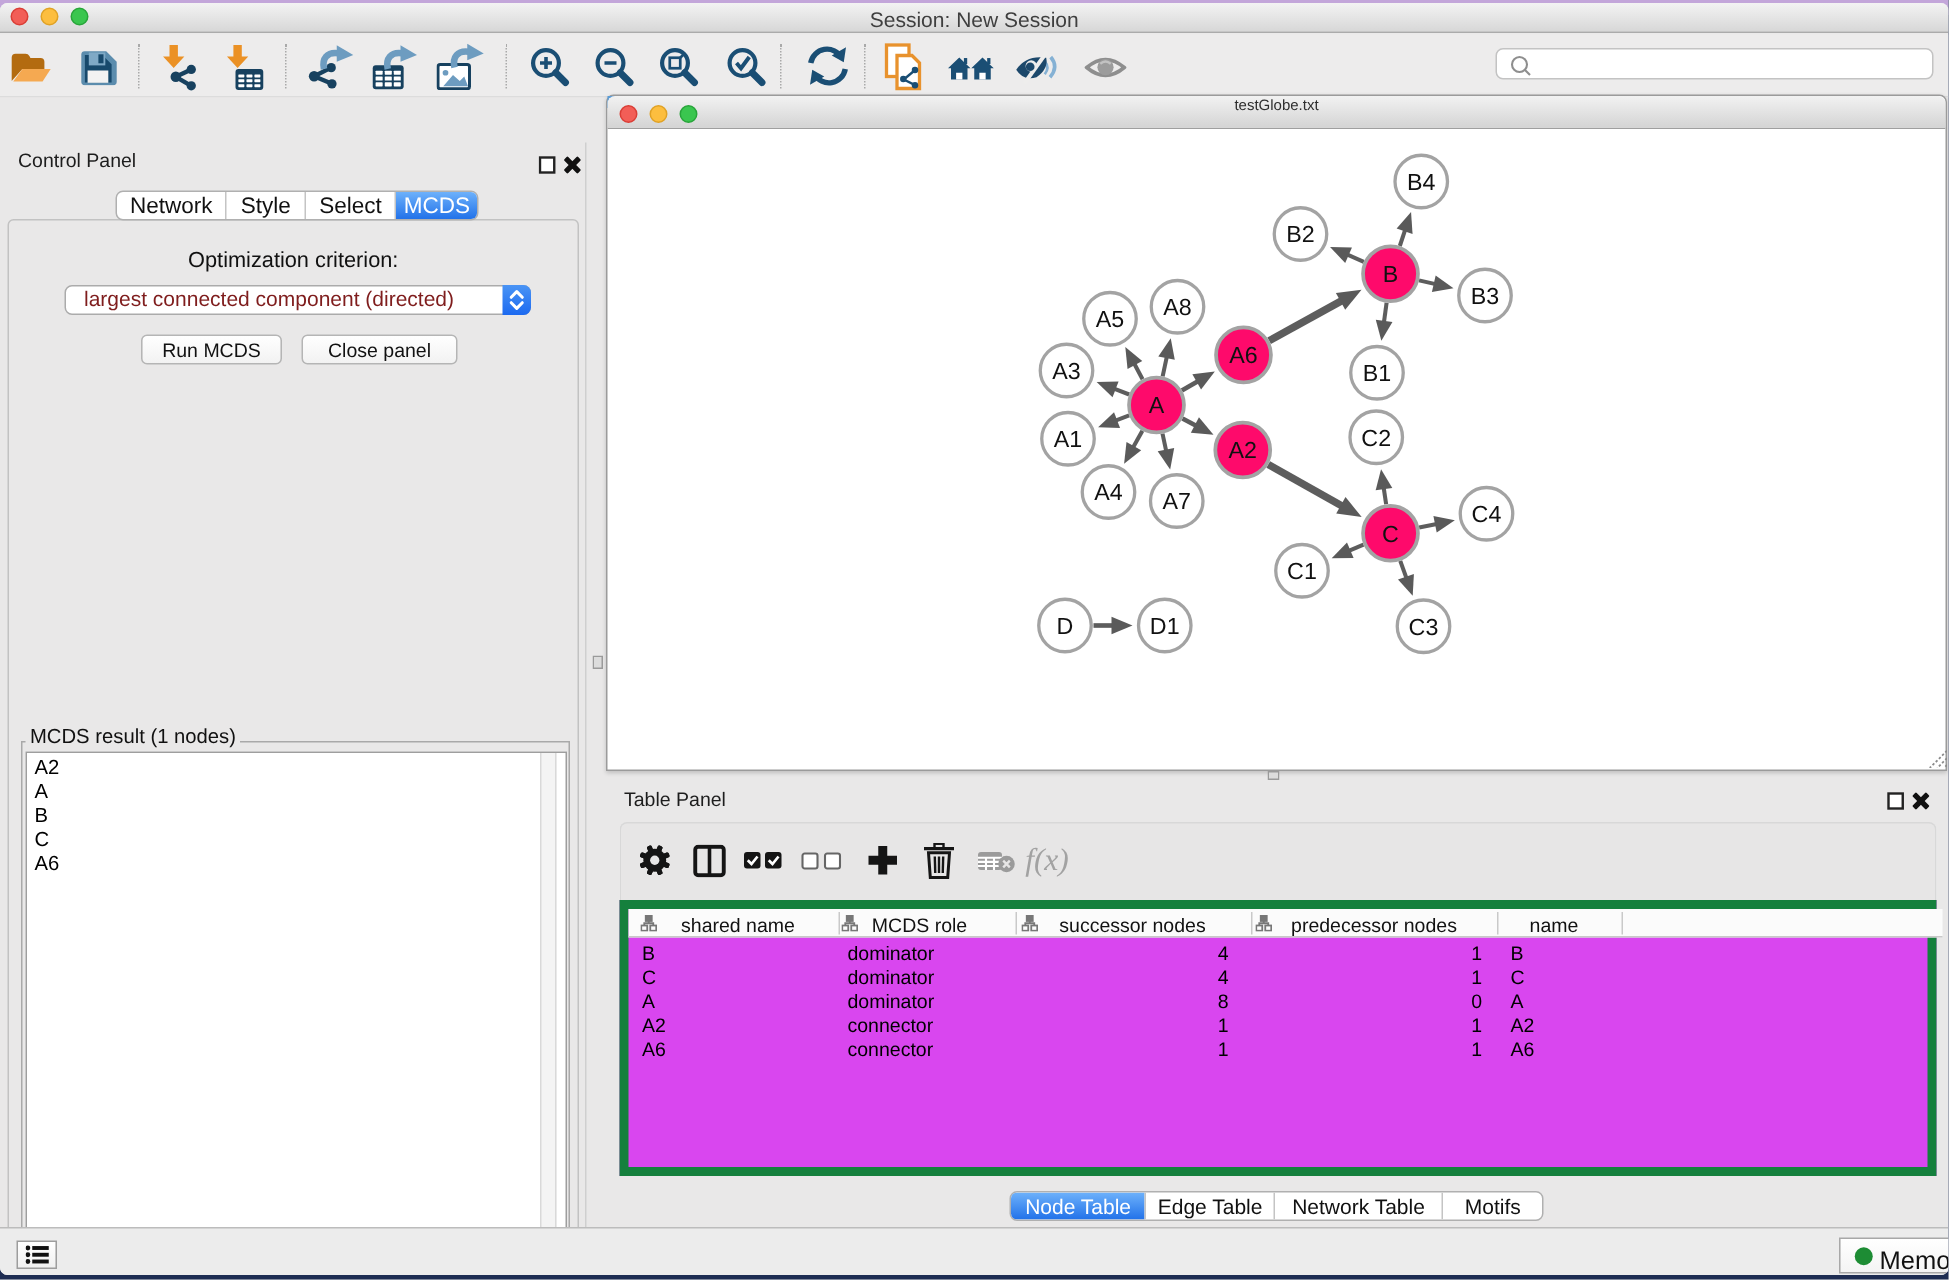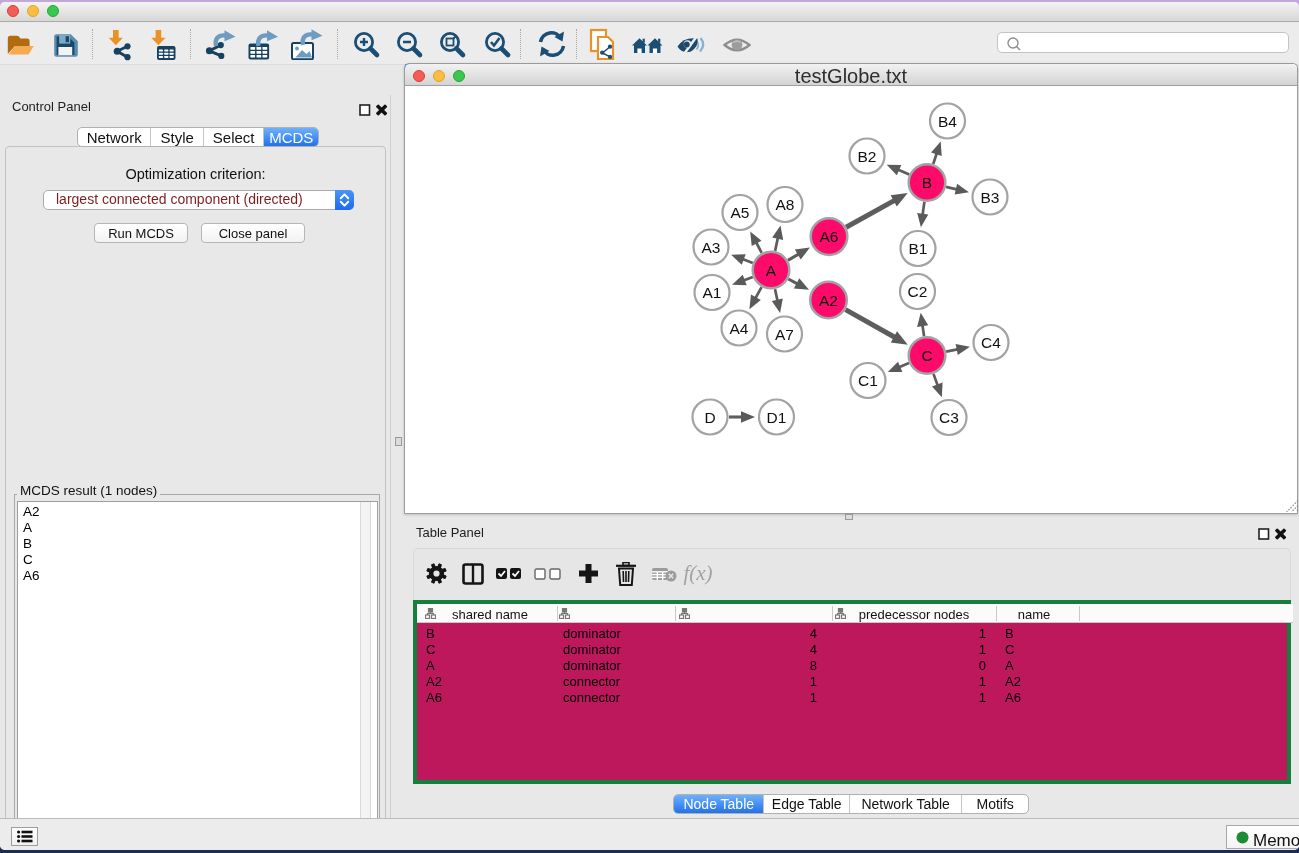--- a/index.html
+++ b/index.html
@@ -33,44 +33,45 @@
 #btn-run { left:94px; top:128px; width:94px; height:20px; }
 #btn-close { left:201px; top:128px; width:104px; height:20px; }
 #groupbox { left:14px; top:399px; width:366px; height:330px; border:1px solid #a9a9a9; }
 #gb-label { left:2px; top:-12px; background:#e9e8e8; padding:0 3px; font-size:13.5px; color:#111; }
 #gb-list { left:2px; top:6px; width:361px; height:321px; background:#fff; border:1px solid #9e9e9e; font-size:13.5px; line-height:16px; padding:2px 0 0 5px; color:#000; }
 #gb-scroll { right:6px; top:0px; width:11px; height:317px; background:#f4f4f4; border-left:1px solid #d9d9d9; border-right:1px solid #d9d9d9; }
 
 #gwin { left:404px; top:-2px; width:894px; height:451px; background:#fff; border:1px solid #9b9b9b; border-radius:5px 5px 0 0; box-shadow:0 1px 3px rgba(0,0,0,0.18); }
 #gwin-tb { left:0; top:0; width:100%; height:22px; background:linear-gradient(#f2f2f2,#d4d4d4); border-bottom:1px solid #9f9f9f; border-radius:5px 5px 0 0; }
 .tl2 { border-radius:50%; width:12px; height:12px; top:6px; }
-#gwin-title { width:100%; top:1px; text-align:center; font-size:20px; color:#2e2e2e; }
+#gwin-title { width:100%; top:1px; text-align:center; font-size:10px; color:#2e2e2e; }
 
 #tpanel { left:392px; top:447px; width:907px; height:306px; }
 #tp-title { left:24px; top:13px; font-size:13px; color:#1d1d1d; }
 #tp-toolbar { left:21px; top:36px; width:878px; height:52px; background:#e7e6e6; border:1px solid #d8d8d8; border-radius:5px 5px 0 0; border-bottom:none; }
-#tbl { left:21px; top:88px; width:878px; height:184px; background:#be185d; border:4px solid #15803d; }
+#tbl { left:21px; top:88px; width:878px; height:184px; background:#d946ef; border:6px solid #15803d; }
 #tbl-head { left:0; top:0; width:876px; height:19px; background:#fbfbfb; border-bottom:1px solid #c8c8c8; font-size:13px; color:#111; }
 #tbl-head .hsep { top:2px; width:0; height:15px; border-left:1px solid #c9c9c9; }
 .hlabel { top:3px; }
 .trow { font-size:13px; color:#000; height:16px; }
 #bottom-tabs { left:281px; top:282px; width:356px; }
 
 #statusbar { left:0; top:753px; width:1299px; height:34px; background:#ececec; border-top:1px solid #bcbcbc; }
 #lbtn { left:11px; top:8px; width:27px; height:19px; background:linear-gradient(#fff,#f0f0f0); border:1px solid #9d9d9d; }
 #membtn { left:1214px; top:6px; width:75px; height:24px; background:linear-gradient(#fff,#f4f4f4); border:1px solid #a8a8a8; font-size:17px; color:#111;margin-left:12px; }
 </style>
 </head>
 <body>
 <div class="abs" id="deskstrip"></div>
 <div class="abs" id="app">
   <div class="abs" id="titlebar">
     <div class="abs tl" style="left:7px;background:#f25e57;border:0.5px solid #da3e36;"></div>
     <div class="abs tl" style="left:27px;background:#fcbe3f;border:0.5px solid #e0a225;"></div>
     <div class="abs tl" style="left:47px;background:#3ac64f;border:0.5px solid #28a53a;"></div>
+    <div class="abs" id="title">Session: New Session</div>
   </div>
   <div class="abs" id="toolbar">
     <svg class="abs" style="left:7px;top:10px" width="28" height="24" viewBox="0 0 28 24">
         <path d="M0.8 21 V5.4 q0-2.6 2.6-2.6 h6.6 q1.8 0 2.6 1.5 l0.7 1.3 h6.7 q2.6 0 2.6 2.6 V13 H7.9 Z" fill="#b36b10"></path>
         <path d="M7.9 13 H26.8 L21.4 21.4 H1.8 Z" fill="#f5a951"></path>
       </svg>
 <svg class="abs" style="left:53px;top:10px" width="25" height="24" viewBox="0 0 25 24">
         <path d="M1.2 3.5 q0-2.3 2.3-2.3 h14.3 l7 7 v13.3 q0 2.3 -2.3 2.3 h-19 q-2.3 0 -2.3-2.3 Z" fill="#5b8cad"></path>
         <path d="M3.6 3.6 h11.6 l6.2 6.2 v12.2 h-17.8 Z" fill="#17496c"></path>
         <rect x="6.2" y="2" width="11" height="8.6" fill="#7fa9c6"></rect>
@@ -354,28 +355,30 @@
             </svg>
 <div class="abs hlabel" style="left:0;width:146px;text-align:center">shared name</div>
 <svg class="abs" style="left:142px;top:4px" width="11" height="11" viewBox="0 0 11 11">
               <g stroke="#777" fill="none" stroke-width="1.2">
                 <rect x="3.5" y="0.5" width="4" height="3.5" fill="#777"></rect>
                 <rect x="0.5" y="7" width="4" height="3.5"></rect>
                 <rect x="6.5" y="7" width="4" height="3.5"></rect>
                 <path d="M5.5 4 v1.5 M2.5 7 v-1.5 h6 v1.5"></path>
               </g>
             </svg>
+<div class="abs hlabel" style="left:0;width:388px;text-align:center">MCDS role</div>
 <svg class="abs" style="left:262px;top:4px" width="11" height="11" viewBox="0 0 11 11">
               <g stroke="#777" fill="none" stroke-width="1.2">
                 <rect x="3.5" y="0.5" width="4" height="3.5" fill="#777"></rect>
                 <rect x="0.5" y="7" width="4" height="3.5"></rect>
                 <rect x="6.5" y="7" width="4" height="3.5"></rect>
                 <path d="M5.5 4 v1.5 M2.5 7 v-1.5 h6 v1.5"></path>
               </g>
             </svg>
+<div class="abs hlabel" style="left:0;width:672px;text-align:center">successor nodes</div>
 <svg class="abs" style="left:418px;top:4px" width="11" height="11" viewBox="0 0 11 11">
               <g stroke="#777" fill="none" stroke-width="1.2">
                 <rect x="3.5" y="0.5" width="4" height="3.5" fill="#777"></rect>
                 <rect x="0.5" y="7" width="4" height="3.5"></rect>
                 <rect x="6.5" y="7" width="4" height="3.5"></rect>
                 <path d="M5.5 4 v1.5 M2.5 7 v-1.5 h6 v1.5"></path>
               </g>
             </svg>
 <div class="abs hlabel" style="left:0;width:994px;text-align:center">predecessor nodes</div>
 <div class="abs hlabel" style="left:0;width:1234px;text-align:center">name</div>

